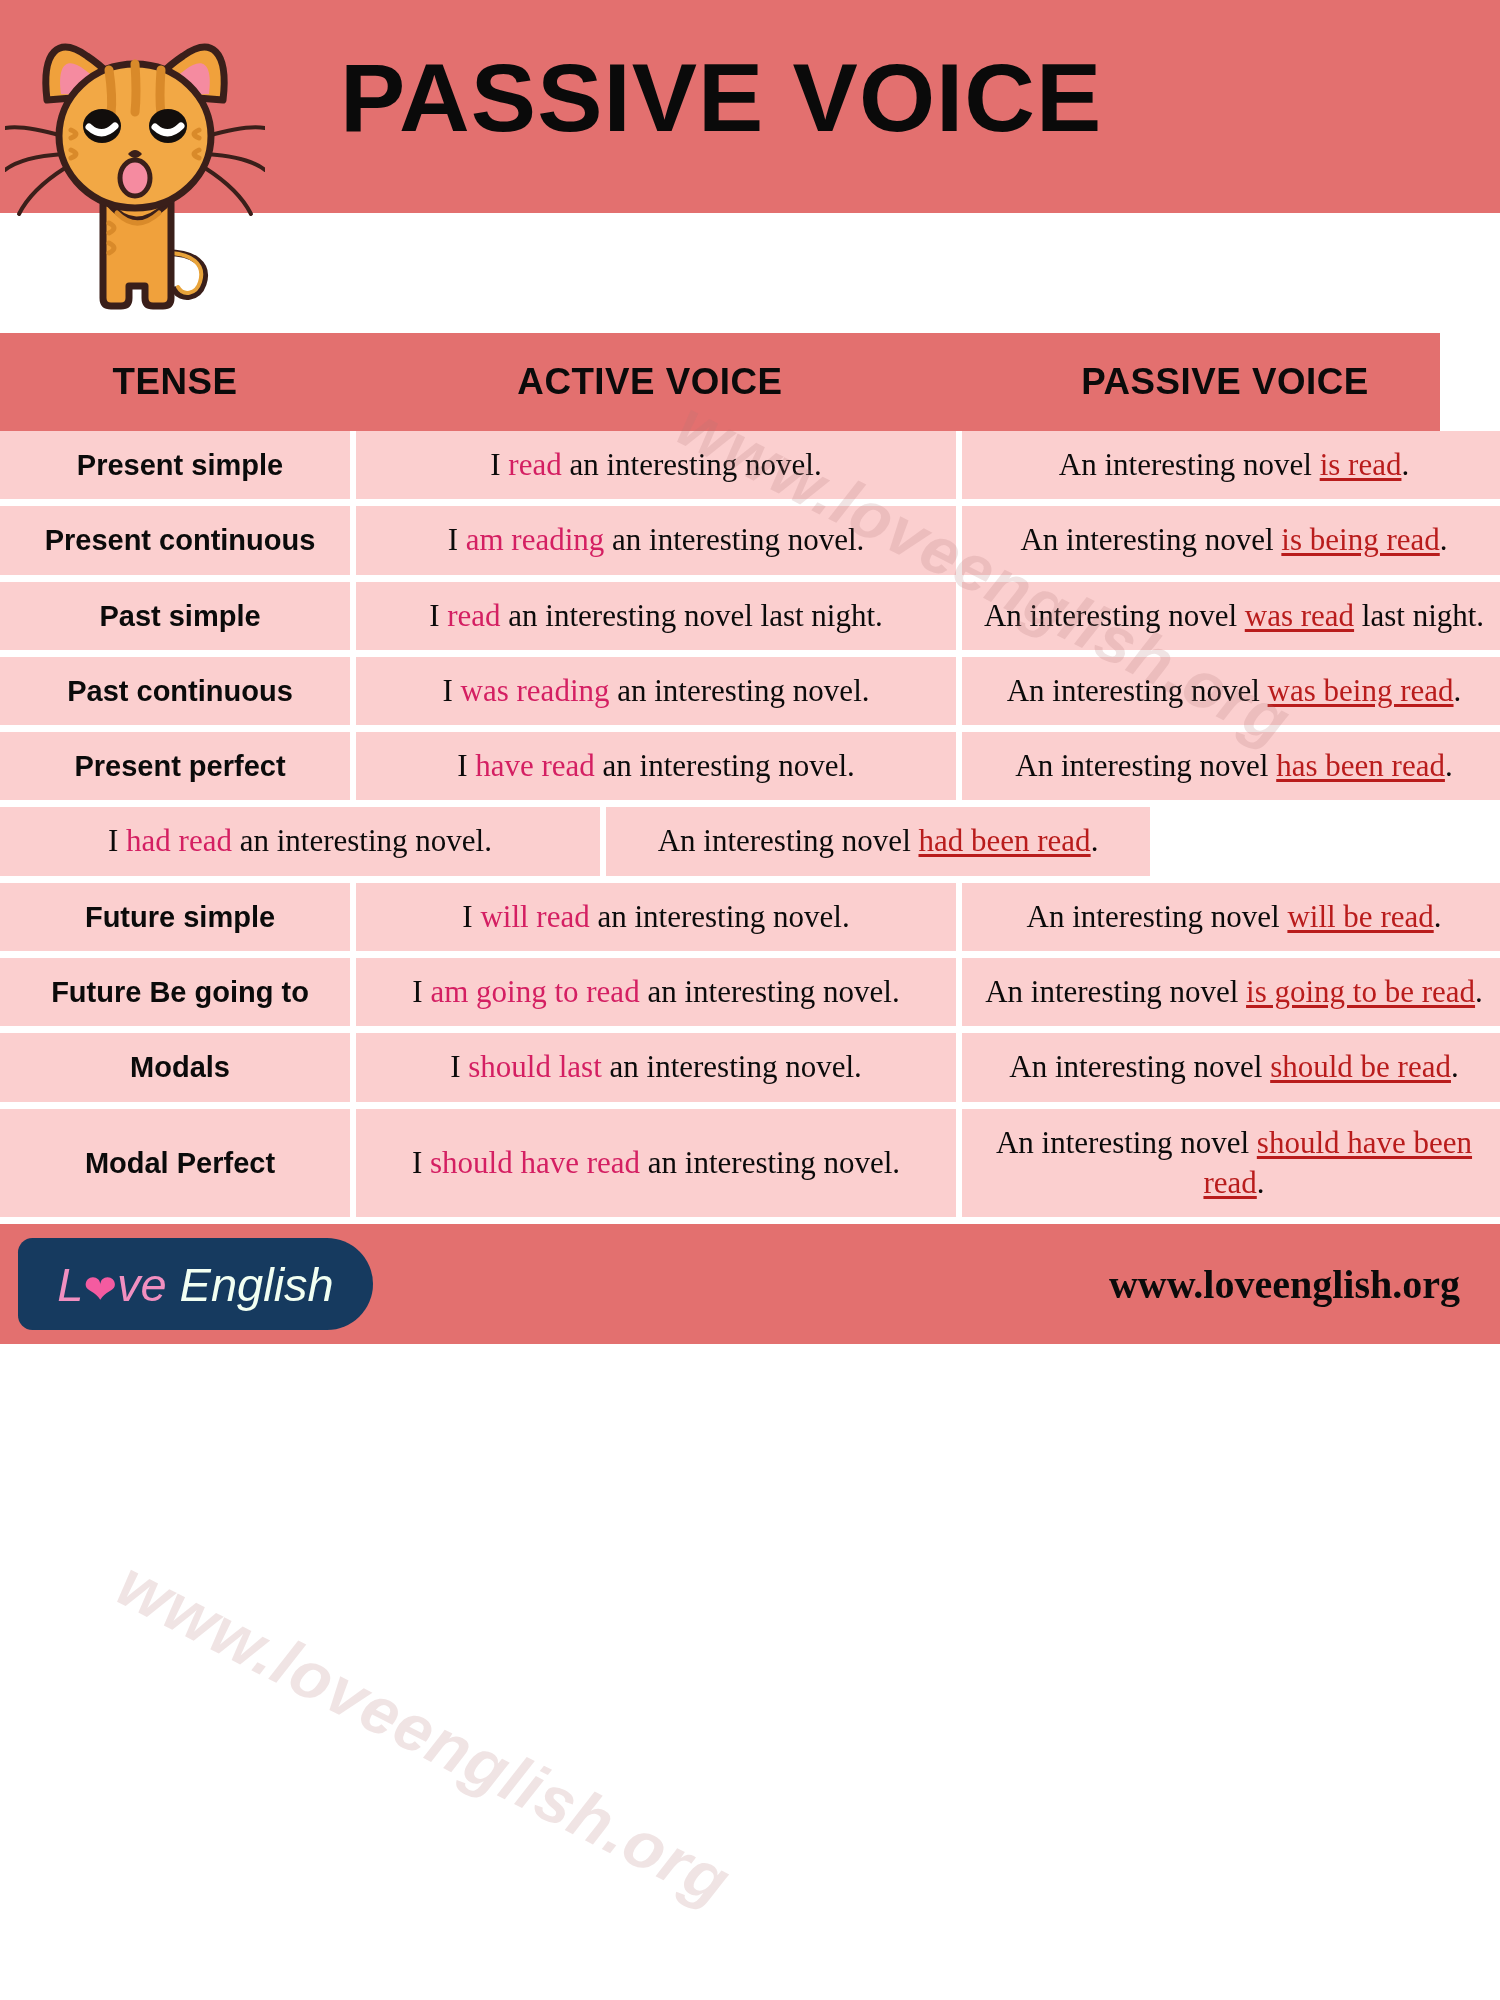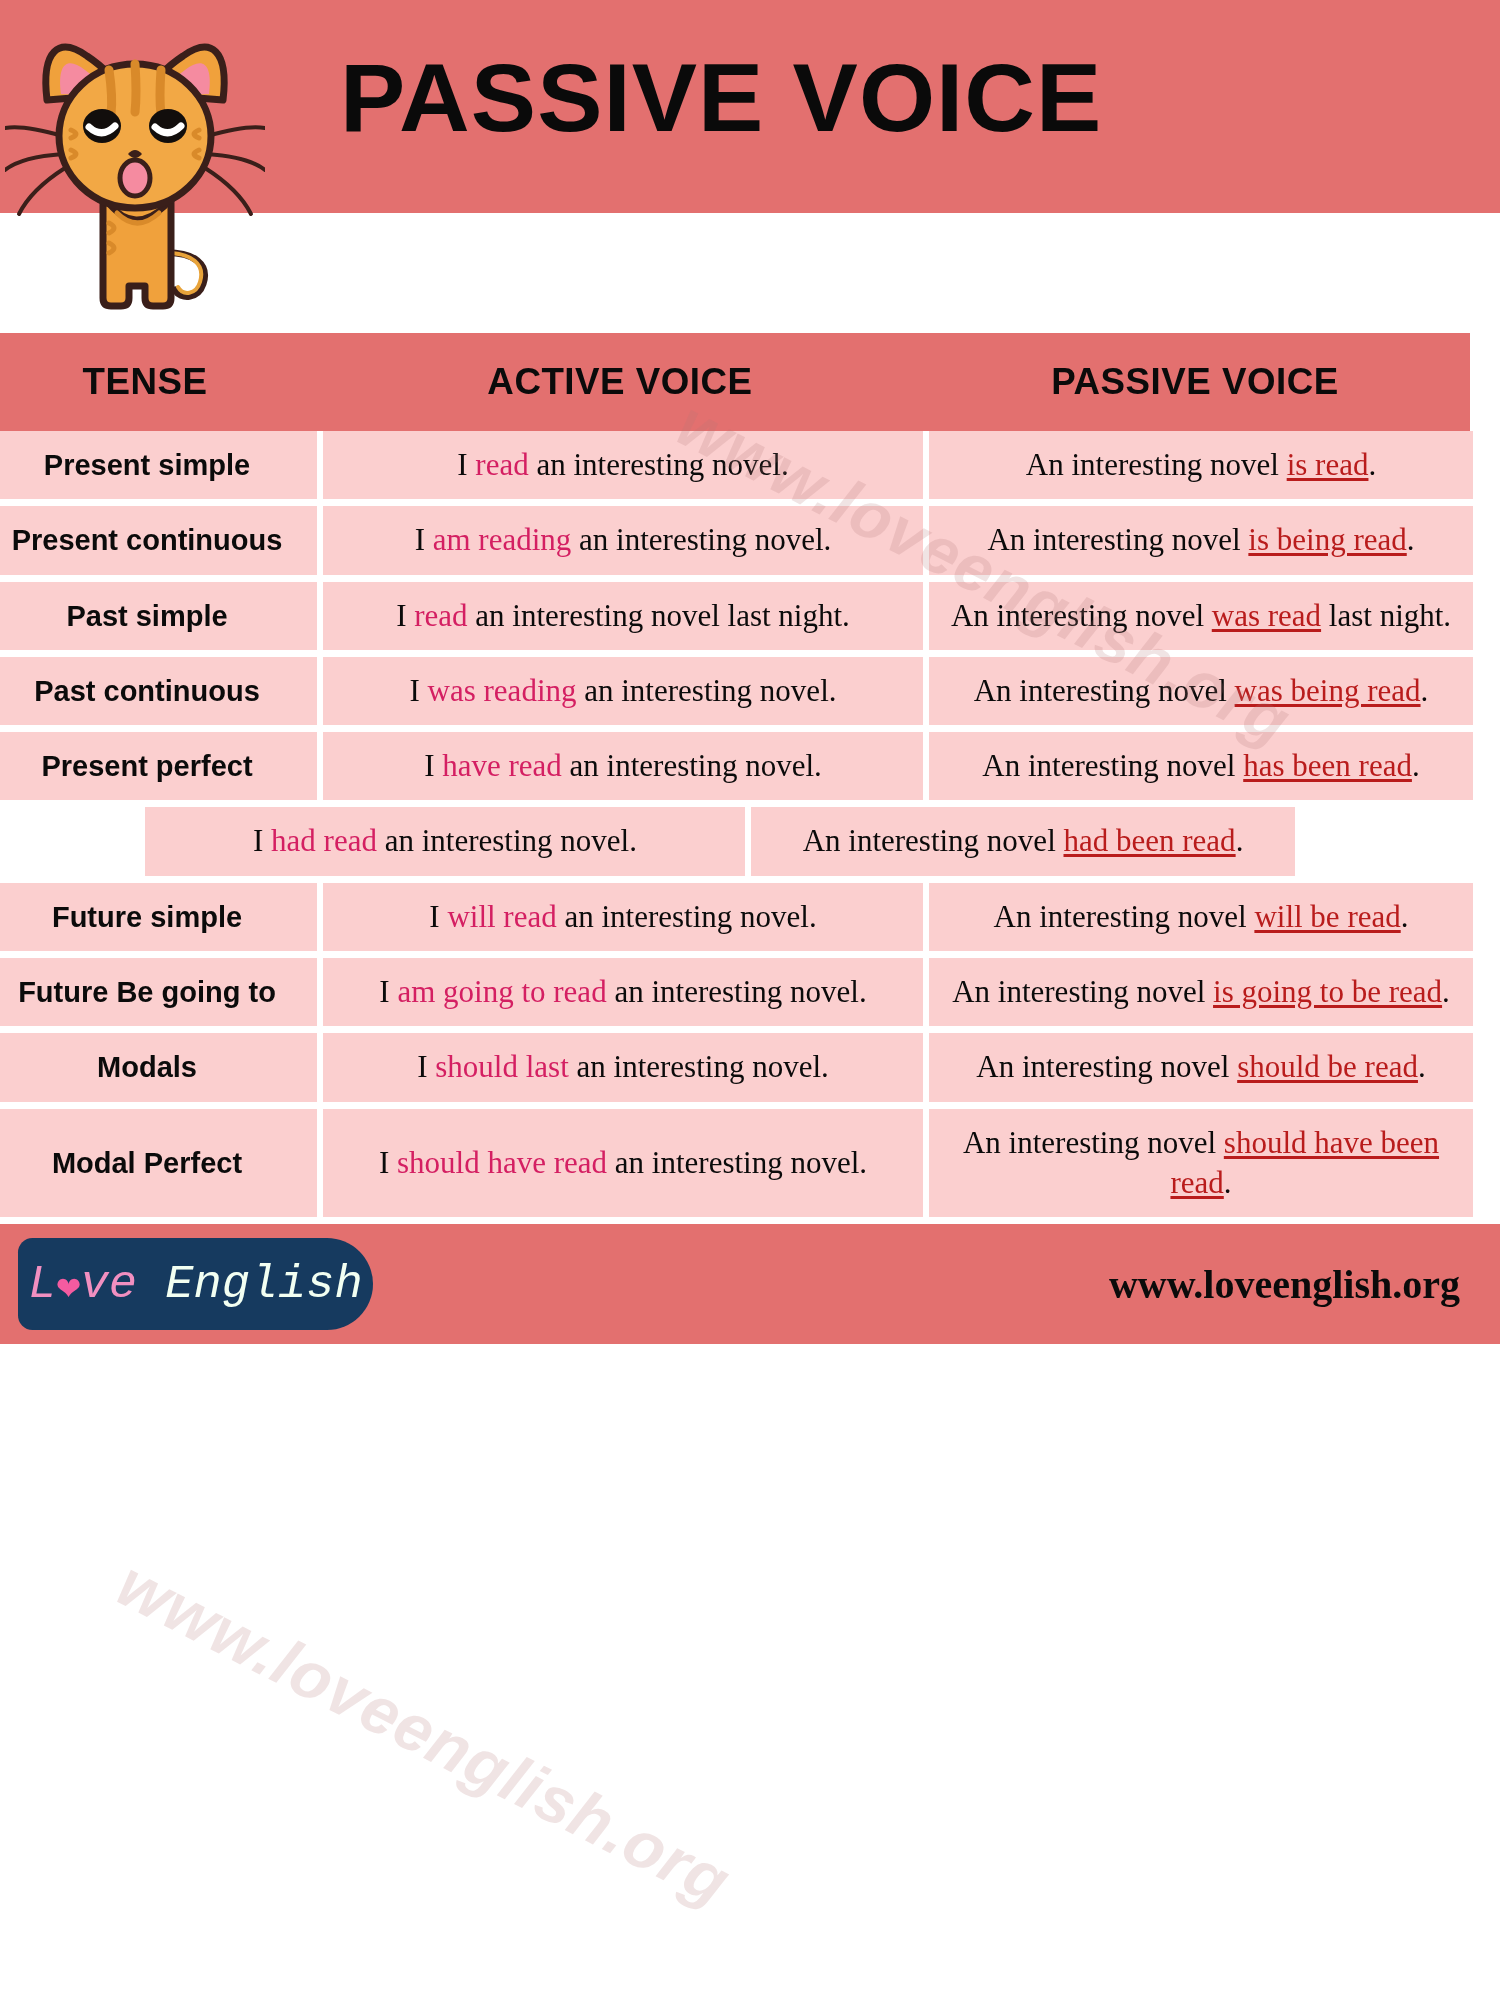--- a/index.html
+++ b/index.html
@@ -54,21 +54,20 @@
     z-index: 5;
     pointer-events: none;
   }
 
   
   .table {
     width: 1440px;
     background: #ffffff;
     display: flex;
     flex-direction: column;
-    align-items: center;
   }
   .thead {
     display: flex;
     background: #e3706f;
     height: 98px;
     align-items: center;
   }
   .th {
     font-family: "Liberation Sans", sans-serif;
     font-weight: bold;
@@ -178,21 +177,21 @@
     width: 355px;
     height: 92px;
     background: #163a5f;
     border-radius: 22px 70px 70px 22px;
     display: flex;
     align-items: center;
     justify-content: center;
     position: relative;
   }
   .logo-text {
-    font-family: Liberation Mono, monospace;
+    font-family: Liberation Sans, sans-serif;
     font-style: italic;
     font-size: 47px;
     color: #f2fff2;
     letter-spacing: 0px;
     white-space: nowrap;
     line-height: 1;
   }
   .logo-l { color: #f18fc0; font-style: italic; }
   .heart-glyph {
     color: #f45ba0;

